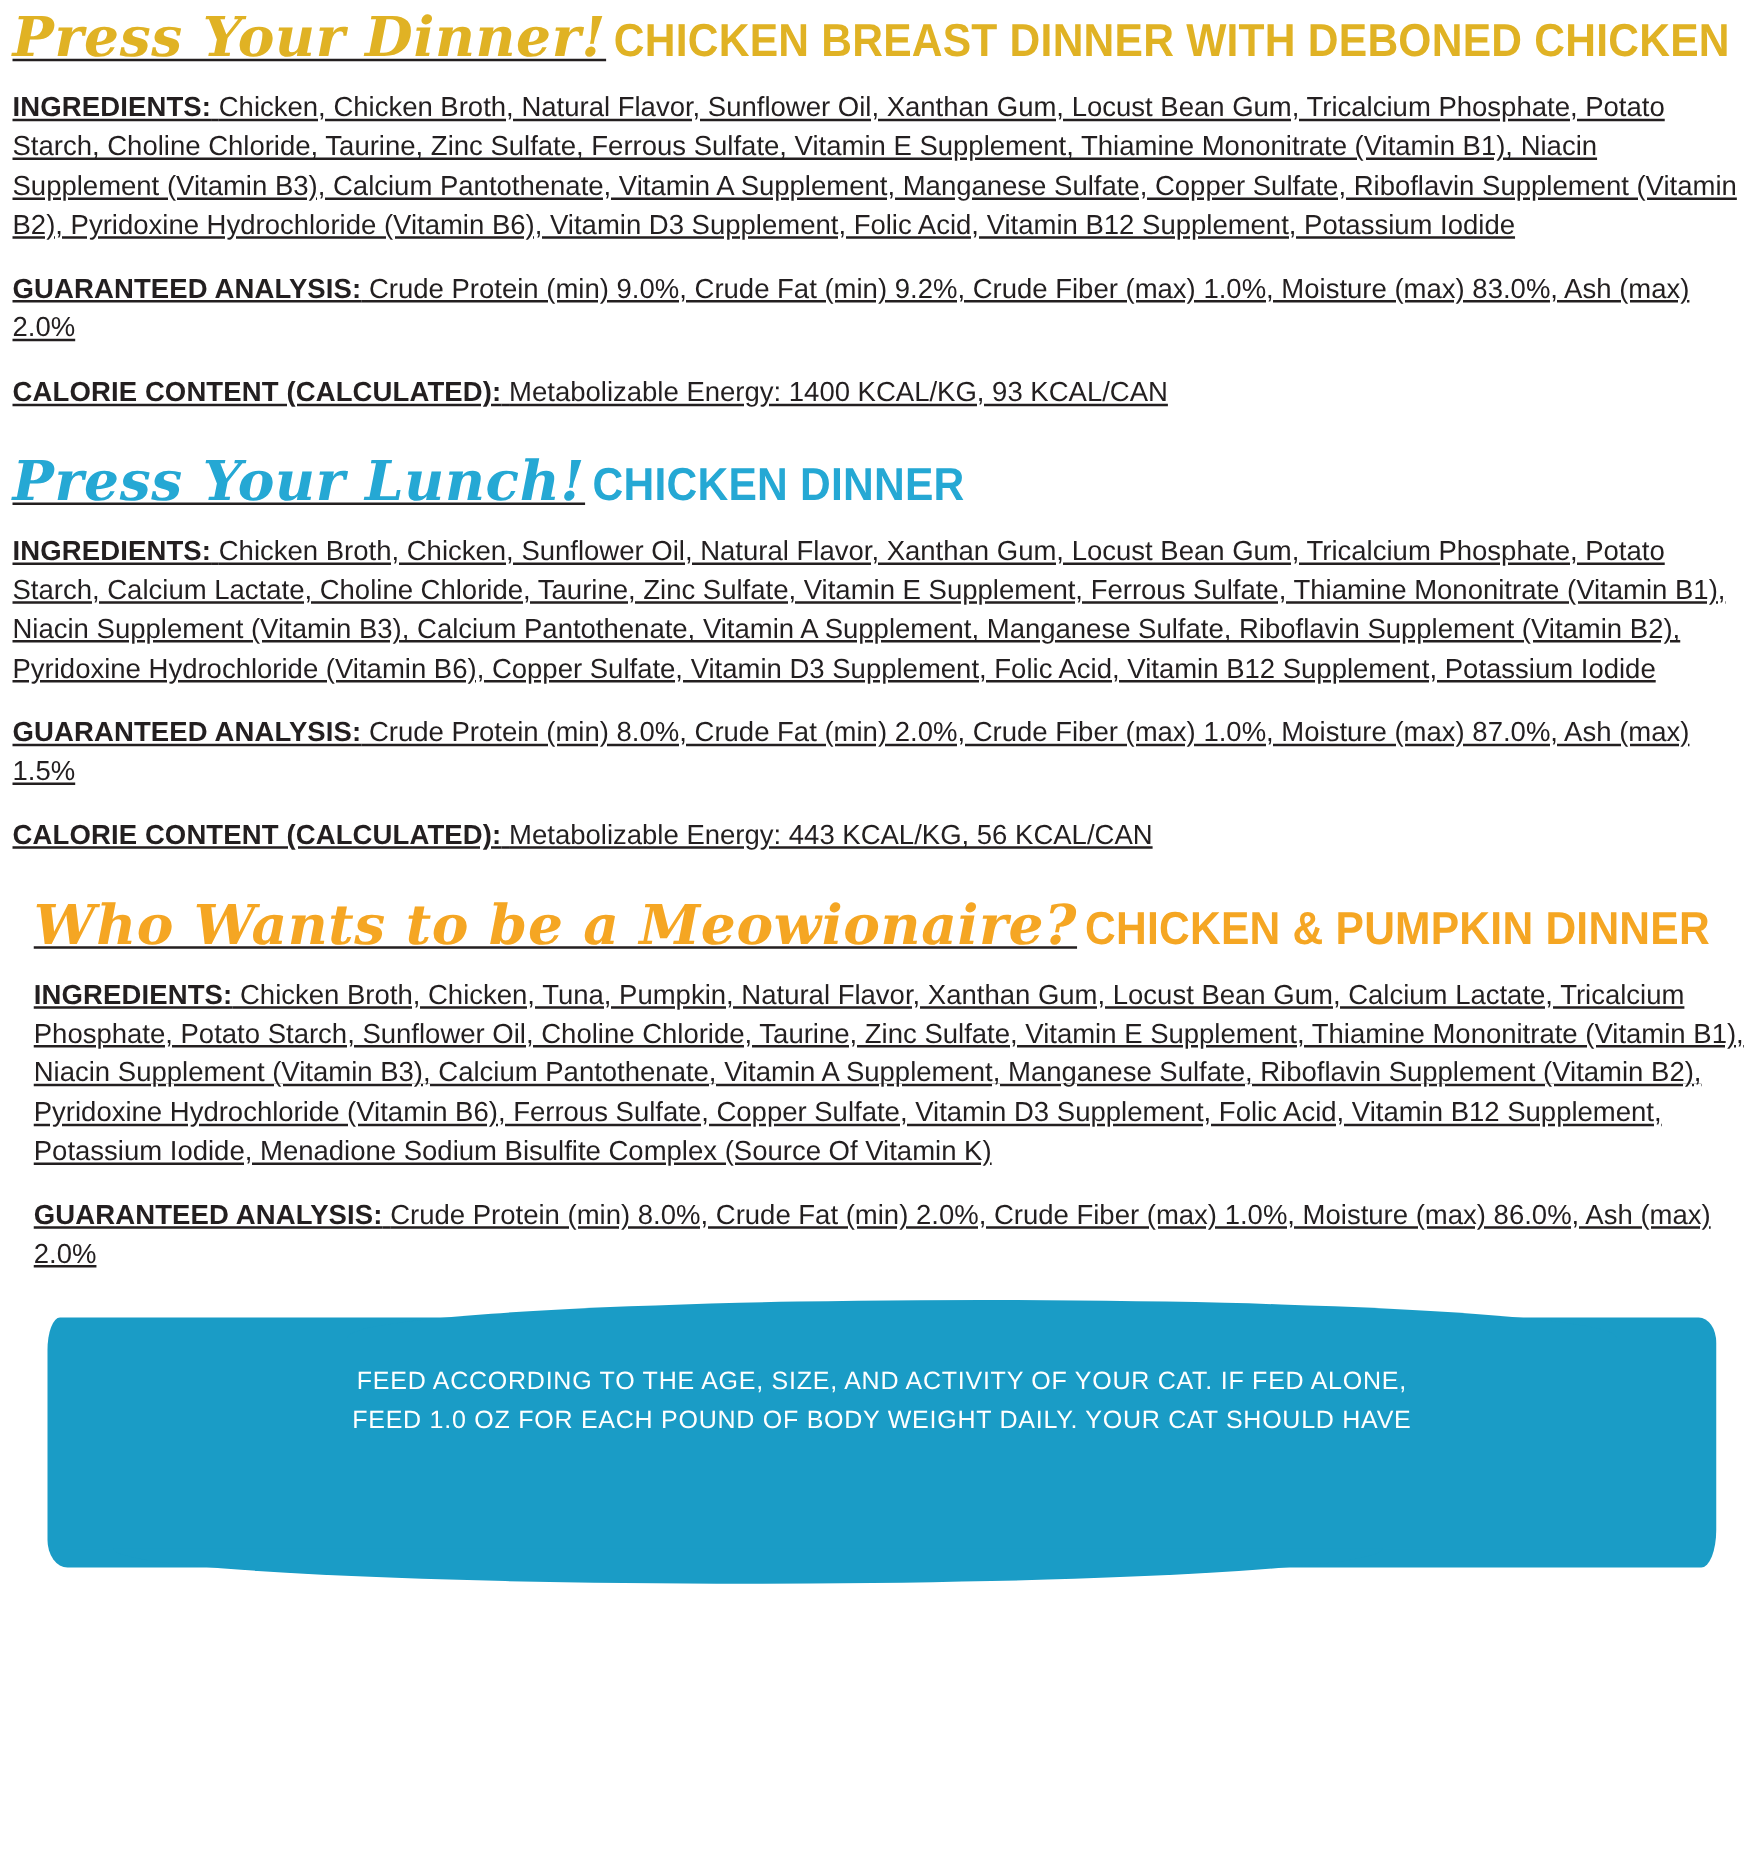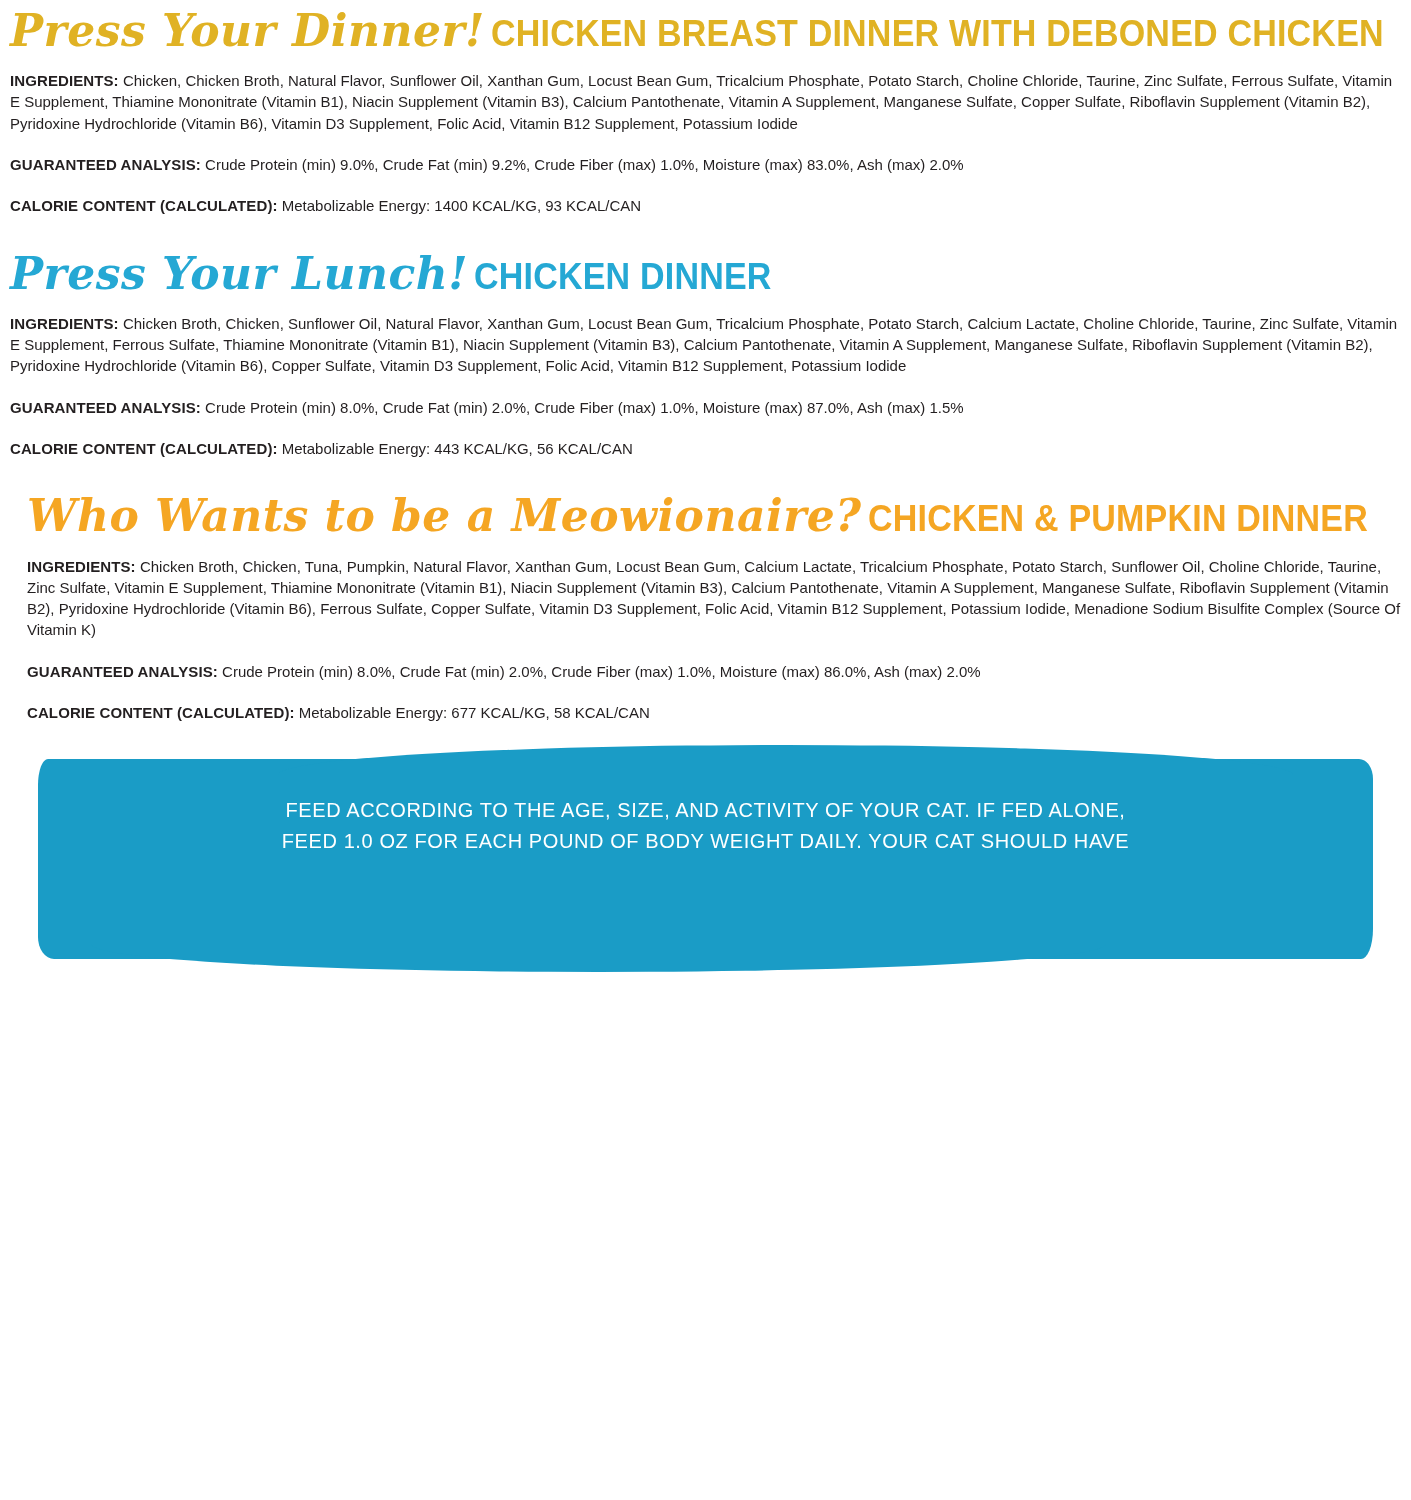--- a/index.html
+++ b/index.html
@@ -12,20 +12,21 @@
     min-height: 1500px;
     font-family: "Liberation Sans", sans-serif;
     color: #231f20;
     -webkit-font-smoothing: antialiased;
   }
   .page {
     width: 1411px;
     box-sizing: border-box;
     padding: 8px 10px 0 10px;
     position: relative;
+    text-decoration: underline;
   }
 
   
   .product {
     margin-bottom: 34px;
   }
   .product:last-of-type { margin-bottom: 18px; margin-left: 17px; }
 
   .headline {
     display: block;
@@ -48,21 +49,21 @@
     letter-spacing: 0.2px;
     text-transform: uppercase;
     vertical-align: baseline;
     margin-left: 6px;
     transform: scaleX(0.92);
     display: inline-block;
     transform-origin: left center;
   }
 
   .para {
-    font-size: 15px;
+    font-size: 22px;
     line-height: 1.42;
     margin: 0 0 20px 0;
     text-align: left;
   }
   .para:last-child { margin-bottom: 0; }
   .para .lbl {
     font-weight: bold;
     letter-spacing: 0.1px;
   }
   .para .body {
@@ -168,24 +169,20 @@
       <span class="script" style="color:#f5a623">Who Wants to be a Meowionaire?</span><span class="caps" style="color:#f5a623">CHICKEN &amp; PUMPKIN DINNER</span>
     </h2>
     <p class="para">
       <span class="lbl">INGREDIENTS:</span>
       <span class="body">Chicken Broth, Chicken, Tuna, Pumpkin, Natural Flavor, Xanthan Gum, Locust Bean Gum, Calcium Lactate, Tricalcium Phosphate, Potato Starch, Sunflower Oil, Choline Chloride, Taurine, Zinc Sulfate, Vitamin E Supplement, Thiamine Mononitrate (Vitamin B1), Niacin Supplement (Vitamin B3), Calcium Pantothenate, Vitamin A Supplement, Manganese Sulfate, Riboflavin Supplement (Vitamin B2), Pyridoxine Hydrochloride (Vitamin B6), Ferrous Sulfate, Copper Sulfate, Vitamin D3 Supplement, Folic Acid, Vitamin B12 Supplement, Potassium Iodide, Menadione Sodium Bisulfite Complex (Source Of Vitamin K)</span>
     </p>
     <p class="para">
       <span class="lbl">GUARANTEED ANALYSIS:</span>
       <span class="body">Crude Protein (min) 8.0%, Crude Fat (min) 2.0%, Crude Fiber (max) 1.0%, Moisture (max) 86.0%, Ash (max) 2.0%</span>
     </p>
-    <p class="para">
-      <span class="lbl">CALORIE CONTENT (CALCULATED):</span>
-      <span class="body">Metabolizable Energy: 677 KCAL/KG, 58 KCAL/CAN</span>
-    </p>
   </section>
 
   <div class="footer-wrap">
     <div class="brush"></div>
     <div class="footer-text">
       <div>FEED ACCORDING TO THE AGE, SIZE, AND ACTIVITY OF YOUR CAT. IF FED ALONE,</div>
       <div>FEED 1.0 OZ FOR EACH POUND OF BODY WEIGHT DAILY. YOUR CAT SHOULD HAVE</div>
     </div>
   </div>
 

